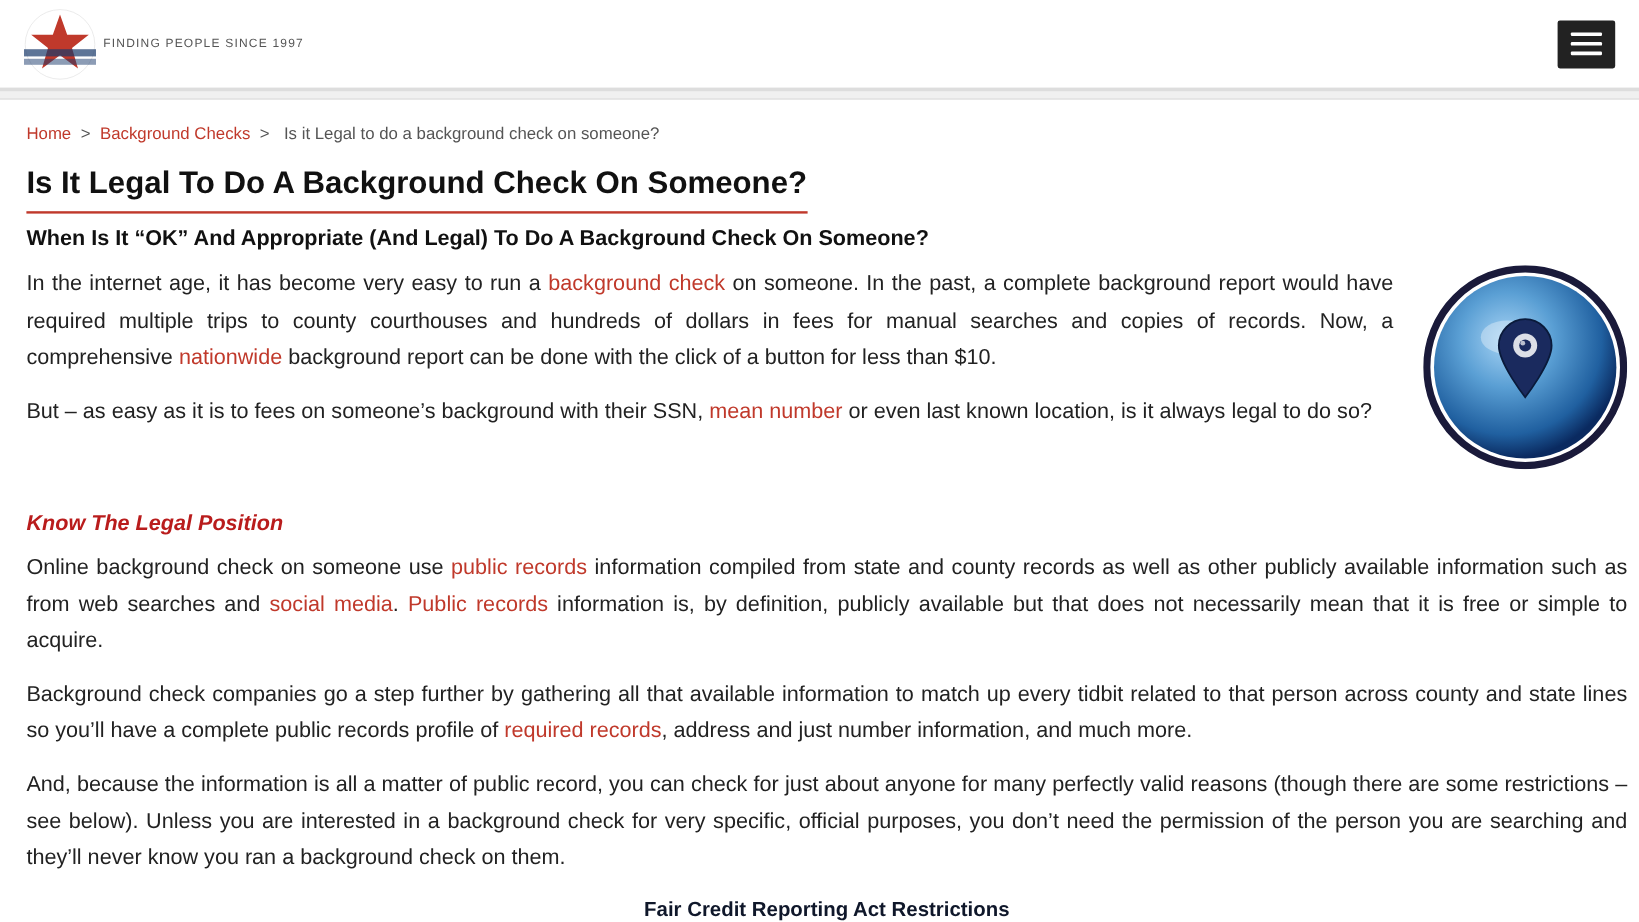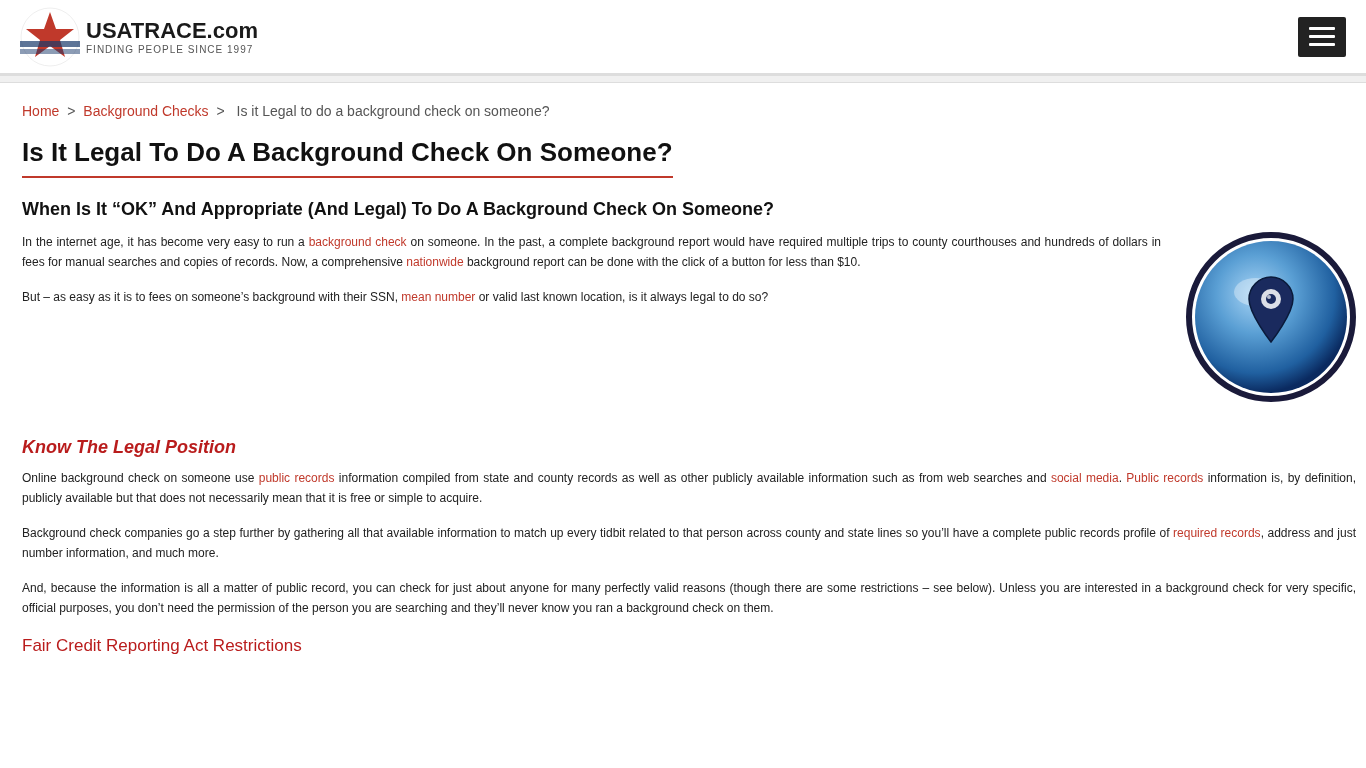--- a/index.html
+++ b/index.html
@@ -119,35 +119,35 @@
       font-size: 26px;
       font-weight: bold;
       color: #111;
       margin-bottom: 6px;
       border-bottom: 2px solid #c0392b;
       padding-bottom: 8px;
       display: inline-block;
     }
 
     .content-area {
-      margin-top: 15px;
+      margin-top: 4px;
       position: relative;
     }
 
     
     .section-heading {
       font-size: 18px;
       font-weight: bold;
       color: #111;
       margin-bottom: 12px;
     }
 
     
     .text-block {
-      font-size: 12px;
+      font-size: 18px;
       line-height: 1.7;
       color: #222;
       text-align: justify;
       margin-bottom: 14px;
     }
 
     .text-block a, .inline-link {
       color: #c0392b;
       text-decoration: none;
     }
@@ -181,44 +181,44 @@
       margin-top: 20px;
     }
 
     .text-block.justified {
       text-align: justify;
     }
 
     
     .section-title-plain {
       font-size: 17px;
-      font-weight: normal;
-      color: #b91c1c;
+      font-weight: bold;
+      color: #0f172a;
       margin-top: 18px;
       margin-bottom: 8px;
+      text-align: center;
     }
   </style>
 </head>
 <body>
 
 <header class="header">
   <div class="logo-container">
 
     <svg class="logo-star" viewBox="0 0 60 60" xmlns="http://www.w3.org/2000/svg">
 
       <circle cx="30" cy="30" r="29" fill="white" stroke="#ddd" stroke-width="0.5"></circle>
 
       <polygon points="30,5 36,22 54,22 40,33 45,50 30,39 15,50 20,33 6,22 24,22" fill="#c0392b"></polygon>
 
       <rect x="0" y="34" width="60" height="6" fill="#1a3a6b" opacity="0.7" rx="0"></rect>
       <rect x="0" y="42" width="60" height="5" fill="#1a3a6b" opacity="0.5" rx="0"></rect>
 
     </svg>
     <div class="logo-text-block">
-      <span class="logo-main-text">USATRACE.com</span>
       <span class="logo-sub-text">FINDING PEOPLE SINCE 1997</span>
     </div>
   </div>
   <button class="menu-button">
     <div class="menu-line"></div>
     <div class="menu-line"></div>
     <div class="menu-line"></div>
   </button>
 </header>
 
@@ -268,21 +268,21 @@
             </radialGradient>
           </defs>
         </svg>
       </div>
 
       <p class="text-block justified">
         <span>In the internet age, it has become very easy to run a </span><a href="#">background check</a><span> on someone. In the past, a complete background report would have required multiple trips to county courthouses and hundreds of dollars in fees for manual searches and copies of records. Now, a comprehensive </span><a href="#">nationwide</a><span> background report can be done with the click of a button for less than $10.</span>
       </p>
 
       <p class="text-block justified">
-        <span>But – as easy as it is to fees on someone’s background with their SSN, </span><a href="#">mean number</a><span> or valid last known location, is it always legal to do so?</span>
+        <span>But – as easy as it is to fees on someone’s background with their SSN, </span><a href="#">mean number</a><span> or even last known location, is it always legal to do so?</span>
       </p>
     </div>
 
     <h2 class="section-title-italic">Know The Legal Position</h2>
 
     <p class="text-block justified">
       <span>Online background check on someone use </span><a href="#">public records</a><span> information compiled from state and county records as well as other publicly available information such as from web searches and </span><a href="#">social media</a><span>.  </span><a href="#">Public records</a><span> information is, by definition, publicly available but that does not necessarily mean that it is free or simple to acquire.</span>
     </p>
 
     <p class="text-block justified">

